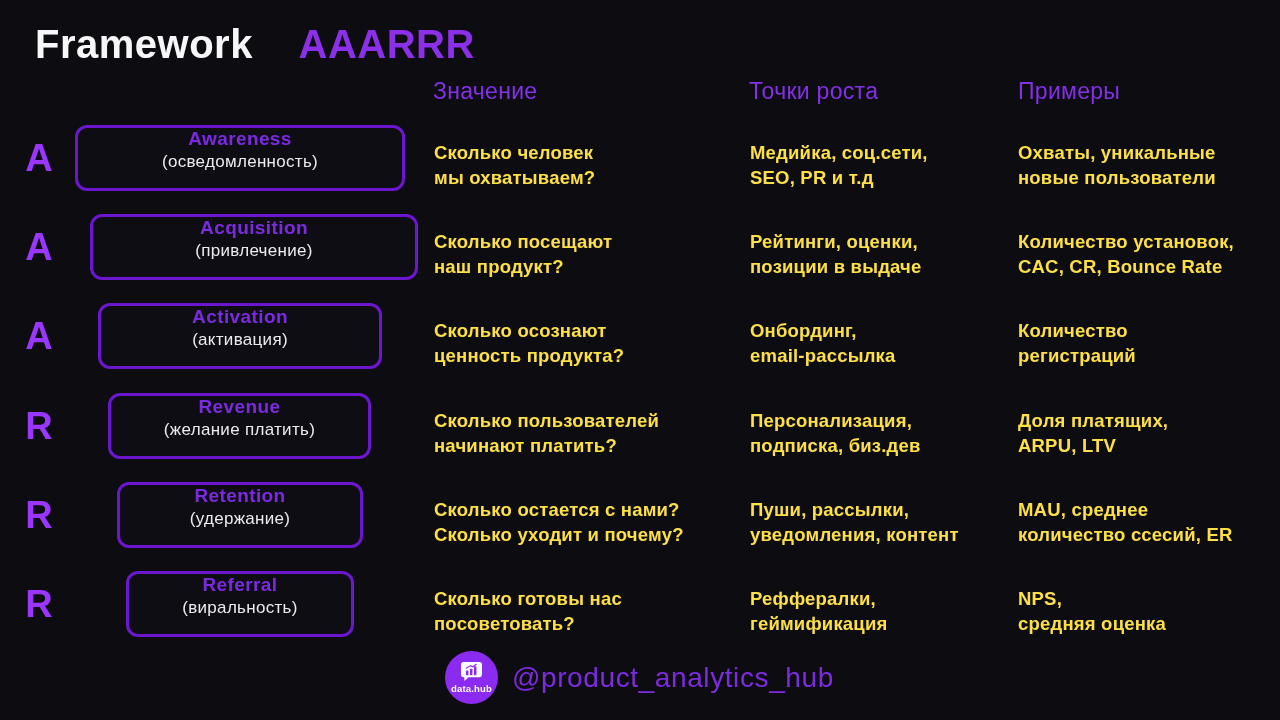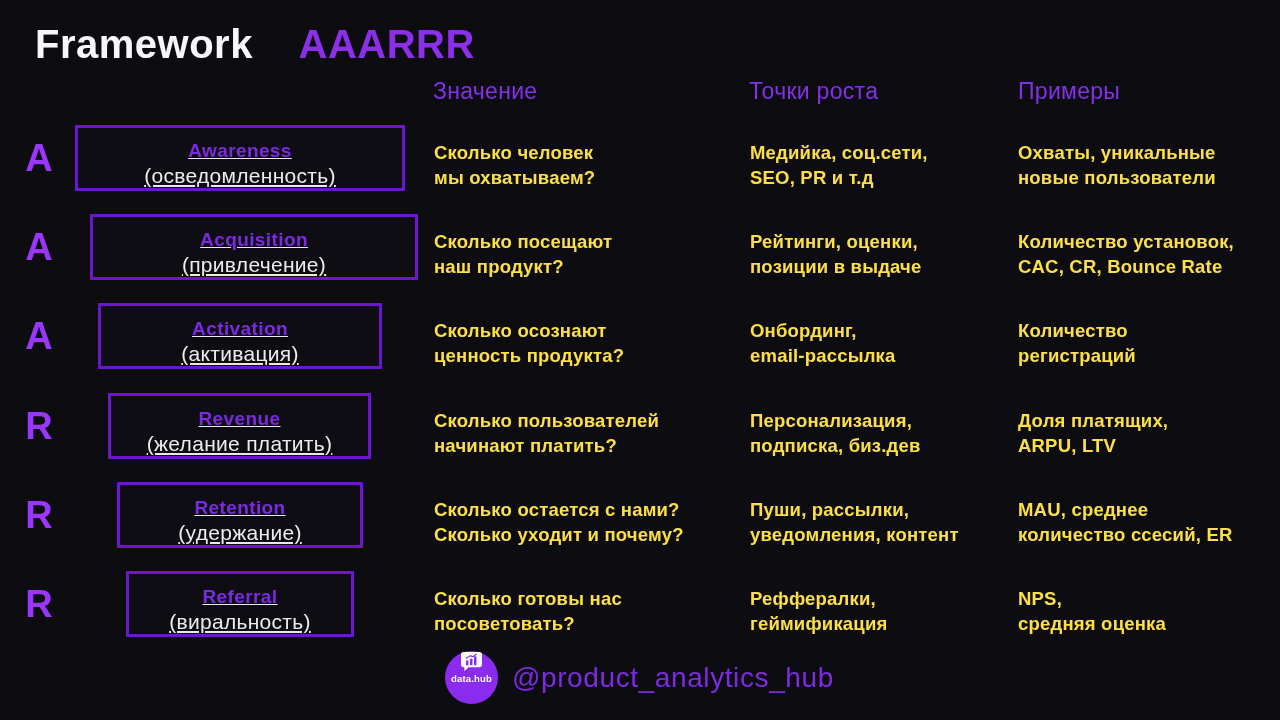--- a/index.html
+++ b/index.html
@@ -40,53 +40,53 @@
   .row.r5 { top: 570px; }
 
   .big-letter {
     position: absolute; left: 16px; top: 0; width: 46px; height: 100%;
     display: flex; align-items: center; justify-content: center;
     font-size: 38px; font-weight: 800; color: #9a36ff;
   }
 
   .stage-box {
     position: absolute; top: 1px; height: 66px;
-    border: 3px solid #6d16d0; border-radius: 1px;
+    border: 3px solid #6d16d0; border-radius: 12px;
     display: flex; flex-direction: column;
-    align-items: center; justify-content: flex-end;
-    gap: 2px; background: rgba(20,16,26,0.25); text-decoration: underline;
+    align-items: center; justify-content: flex-start;
+    gap: 2px; background: rgba(20,16,26,0.25);
   }
   .r0 .stage-box { left: 75px;  width: 330px; }
   .r1 .stage-box { left: 90px;  width: 328px; }
   .r2 .stage-box { left: 98px;  width: 284px; }
   .r3 .stage-box { left: 108px; width: 263px; }
   .r4 .stage-box { left: 117px; width: 246px; }
   .r5 .stage-box { left: 126px; width: 228px; }
 
   .stage-en { font-size: 19px; font-weight: 600; color: #7c2ae2; letter-spacing: 0.4px; }
-  .stage-ru { font-size: 21px; font-weight: 400; color: #ececee; letter-spacing: 0.3px; }
+  .stage-ru { font-size: 17px; font-weight: 400; color: #ececee; letter-spacing: 0.3px; }
 
   .cell {
     position: absolute; top: 7px; height: 100%;
     display: flex; align-items: center;
     font-size: 18.5px; line-height: 25px; font-weight: 700;
     color: #fde047; letter-spacing: 0.2px;
     white-space: pre-line;
   }
   .cell.c-meaning  { left: 434px; width: 310px; }
   .cell.c-growth   { left: 750px; width: 268px; }
   .cell.c-examples { left: 1018px; width: 262px; }
 
   
   .footer { position: absolute; left: 445px; top: 651px; height: 53px; display: flex; align-items: center; }
   .logo-circle {
     width: 53px; height: 53px; border-radius: 50%;
     background: #8b2bf0;
     display: flex; flex-direction: column;
-    align-items: center; gap: 1px;
+    align-items: center; justify-content: center; gap: 1px;
   }
   .logo-label { font-size: 9.5px; font-weight: 700; color: #ffffff; letter-spacing: 0.2px; }
   .handle {
     margin-left: 14px;
     font-size: 28px; font-weight: 500; color: #7d2be0; letter-spacing: 0.6px;
   }
 </style>
 </head>
 <body>
 

